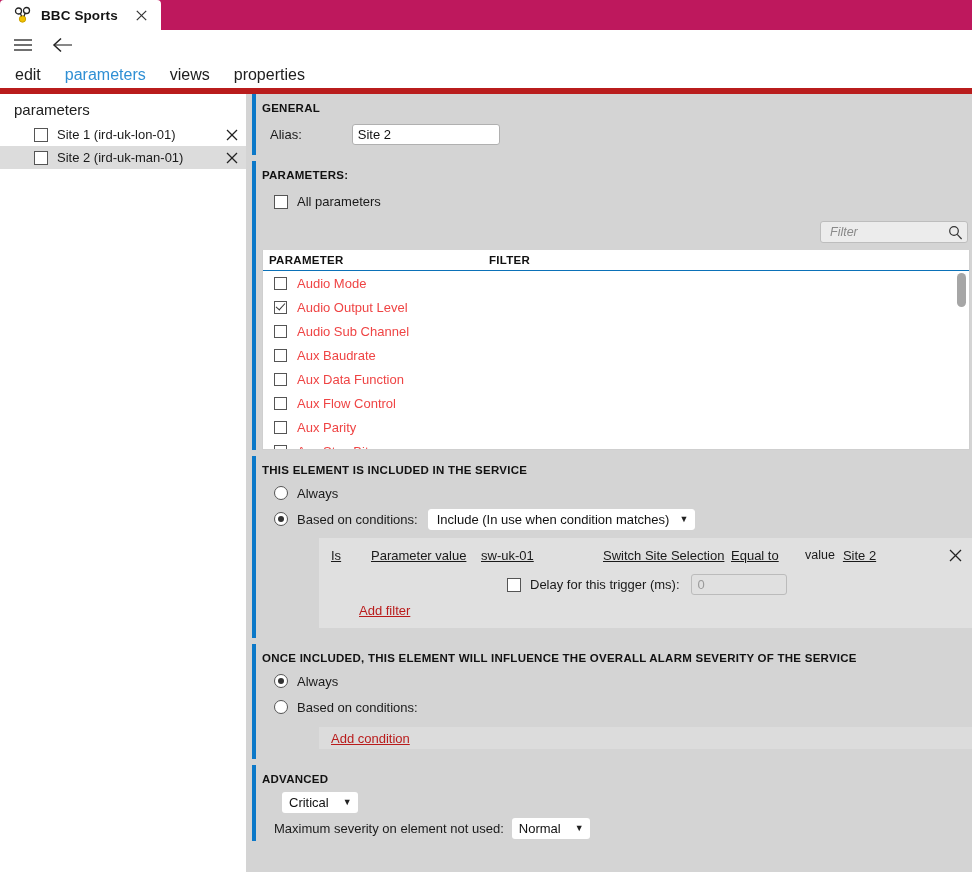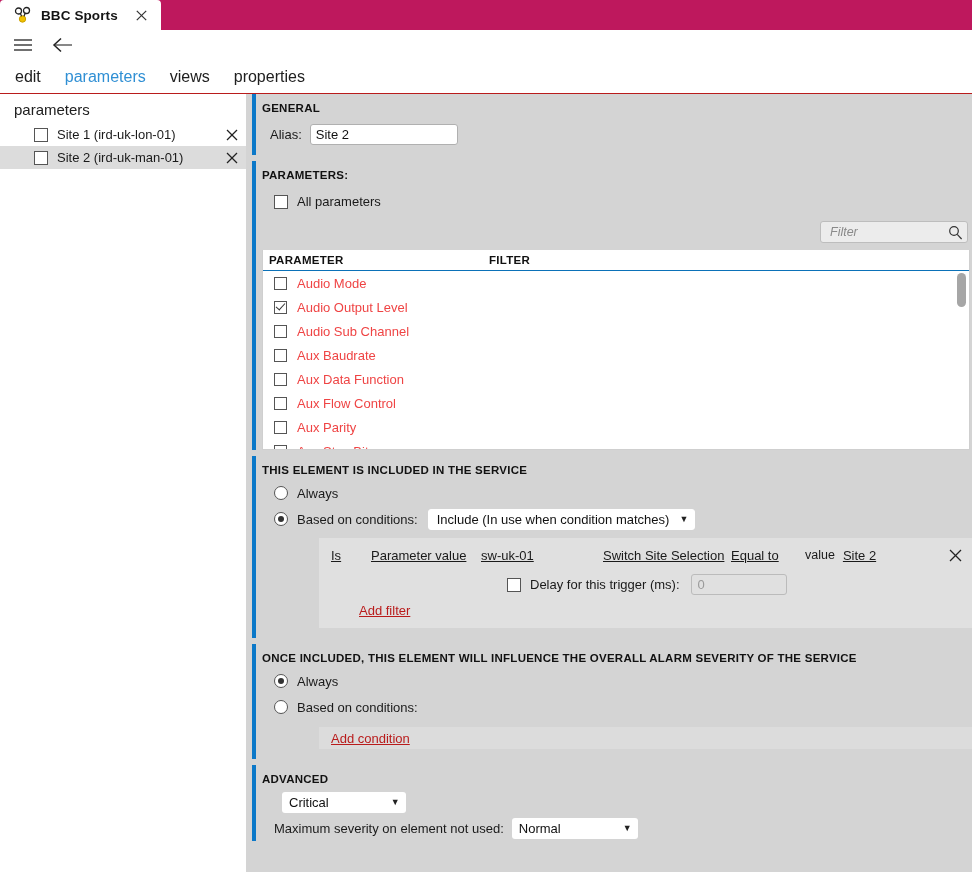--- a/index.html
+++ b/index.html
@@ -68,21 +68,21 @@
   }
   .tb-btn svg { display: block; }
 
   
   .menubar {
     height: 34px;
     background: #ffffff;
     display: flex;
     align-items: center;
     padding-left: 3px;
-    border-bottom: 1px solid #b91c1c;
+    border-bottom: 6px solid #b91c1c;
     box-sizing: border-box;
   }
   .menu-item {
     font-size: 16px;
     color: #202020;
     padding: 0 12px;
     line-height: 33px;
     white-space: nowrap;
   }
   .menu-item.active { color: #2f8fd4; }
@@ -164,20 +164,21 @@
     padding-top: 8px;
     padding-bottom: 4px;
     white-space: nowrap;
   }
   .gap { height: 6px; background: #d4d4d4; }
 
   .alias-row {
     display: flex;
     align-items: center;
     padding: 6px 0 10px 8px;
+    gap: 42px;
   }
   .alias-label { font-size: 13px; color: #1a1a1a; }
   .textbox {
     margin-left: 8px;
     width: 148px;
     height: 21px;
     background: #ffffff;
     border: 1px solid #b0b0b0;
     border-radius: 3px;
     box-sizing: border-box;
@@ -422,21 +423,20 @@
     min-width: 62px;
     background: #ffffff;
     border-radius: 3px;
     display: inline-flex;
     align-items: center;
     justify-content: space-between;
     padding: 0 6px 0 7px;
     font-size: 13px;
     color: #111;
     box-sizing: border-box;
-    gap: 48px;
   }
   .adv-select .caret { margin-left: 14px; font-size: 9px; color: #222; }
 </style>
 </head>
 <body>
 
 <div class="tabbar">
   <div class="tab">
     <span class="tab-icon">
       <svg width="18" height="18" viewBox="0 0 18 18">

